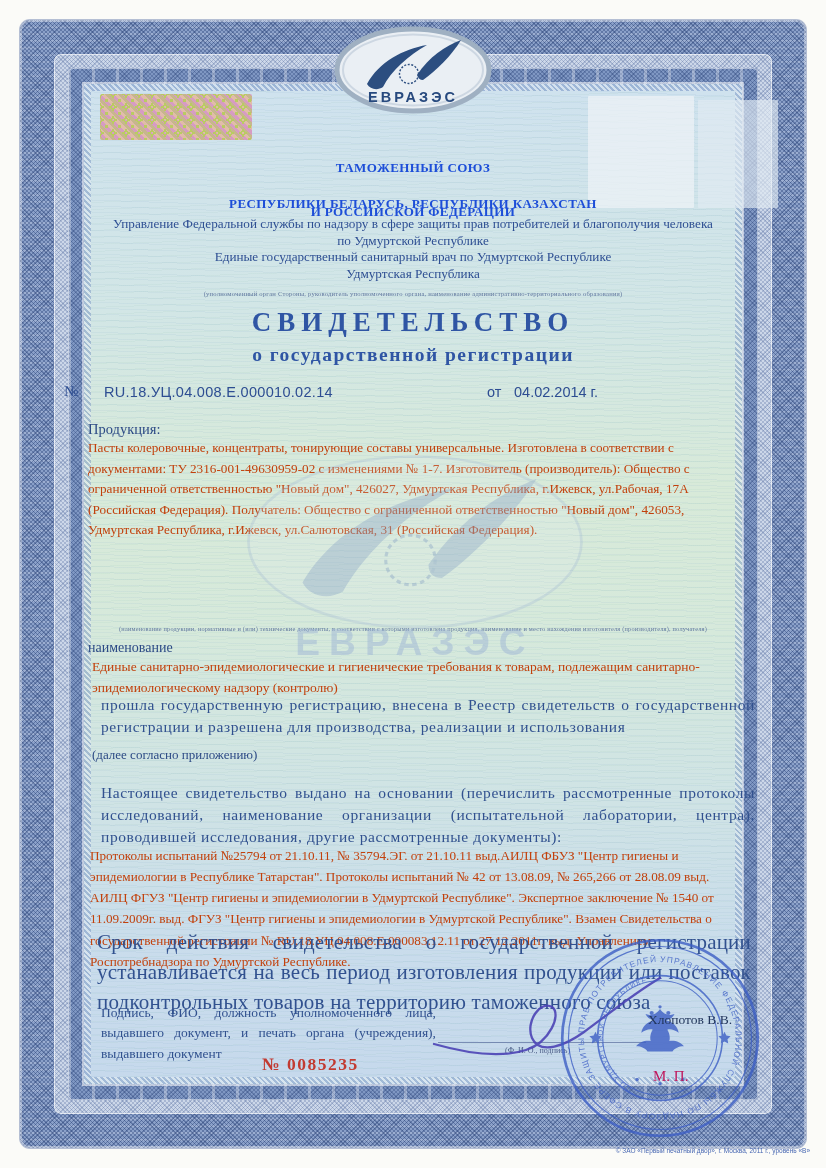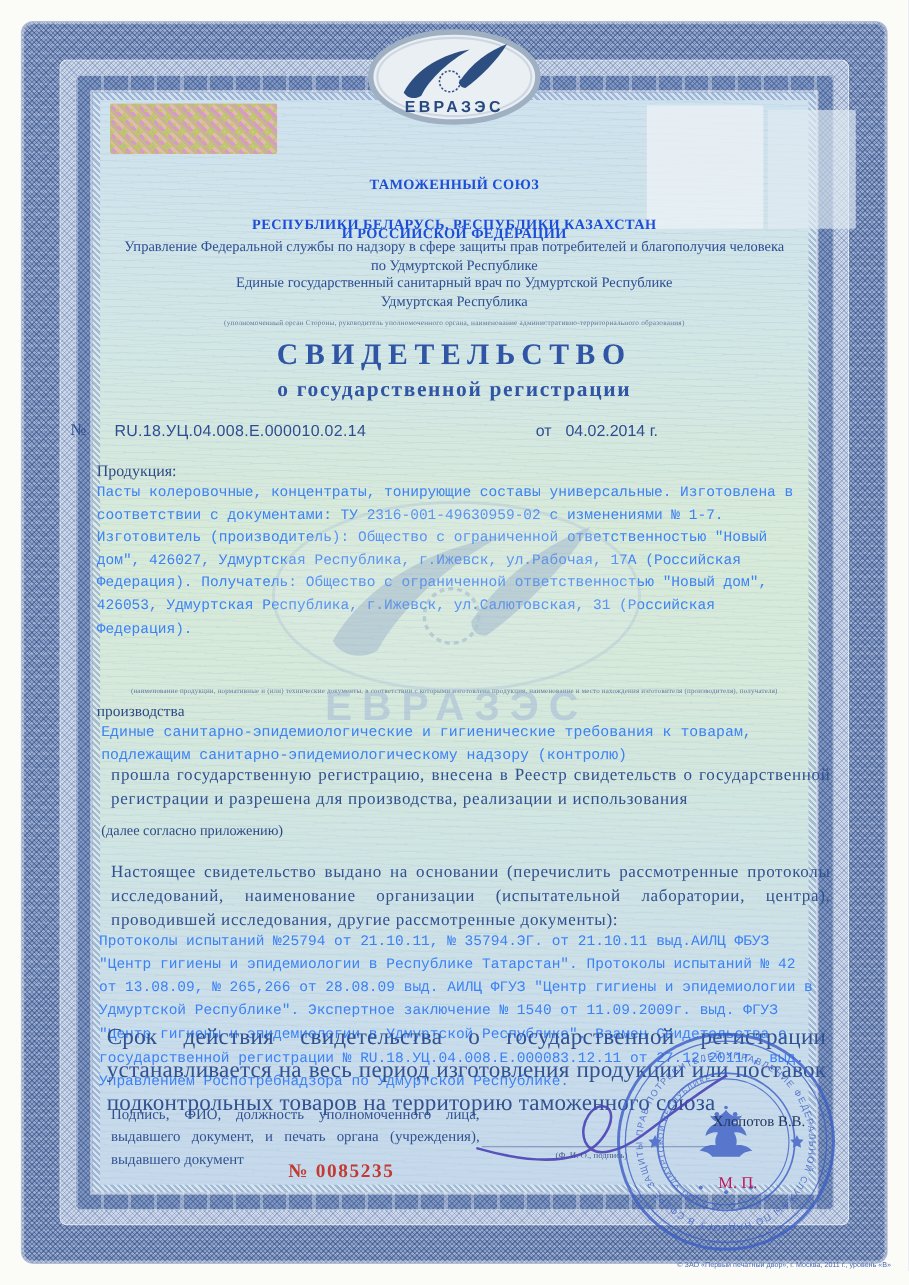--- a/index.html
+++ b/index.html
@@ -37,21 +37,21 @@
   .abs{position:absolute;}
   .c{left:84px;right:84px;text-align:center;}
   .h-union{font-weight:bold;font-size:13px;color:#1d4ed8;letter-spacing:.4px;margin-top:12px;}
   .h-auth{font-size:13.2px;color:#2e4f93;}
   .tiny{font-size:6.6px;color:#61779f;letter-spacing:.2px;}
   .title{font-weight:bold;font-size:27px;color:#2f55a4;letter-spacing:6px;}
   .subtitle{font-weight:bold;font-size:19.5px;color:#2f55a4;letter-spacing:1.5px;}
   .sans{font-family:"Liberation Sans", sans-serif;}
   .numrow{font-size:14.5px;color:#2d4d92;}
   .label{font-size:14.5px;color:#2c4a85;}
-  .body13{font-size:13.2px;line-height:1.56;color:#3b82f6;font-family:Liberation Mono, monospace;}
+  .body13{font-size:13.2px;line-height:1.56;color:#c2410c;}
   .just{text-align:justify;margin-left:13px;}
   .p15{font-size:15.5px;line-height:1.42;letter-spacing:.6px;color:#31518f;}
   .hologram{left:100px;top:94px;width:152px;height:46px;border-radius:2px;opacity:.88;
     background-color:#d893be;
     background-image:
       repeating-radial-gradient(circle at 50% 50%, #b7c94f 0 1.5px, transparent 1.5px 6.5px),
       repeating-linear-gradient(45deg, rgba(183,201,79,.55) 0 3px, rgba(216,147,190,.55) 3px 6px, rgba(240,220,130,.5) 6px 9px);
     background-size:13px 13px, auto;}
   .patch{border-radius:1px;}
   .patch1{left:588px;top:96px;width:106px;height:112px;background:rgba(238,243,246,.72);}
@@ -107,21 +107,21 @@
 
     <span class="abs numrow" style="left:64px;top:383px;font-size:15px">№</span>
     <span class="abs numrow sans" style="left:104px;top:384px;letter-spacing:.3px">RU.18.УЦ.04.008.Е.000010.02.14</span>
     <span class="abs numrow sans" style="left:487px;top:384px">от</span>
     <span class="abs numrow sans" style="left:514px;top:384px">04.02.2014 г.</span>
 
     <div class="abs label" style="left:88px;top:421px">Продукция:</div>
     <div class="abs body13" style="left:88px;top:438px;width:654px">Пасты колеровочные, концентраты, тонирующие составы универсальные. Изготовлена в соответствии с документами: ТУ 2316-001-49630959-02 с изменениями № 1-7. Изготовитель (производитель): Общество с ограниченной ответственностью "Новый дом", 426027, Удмуртская Республика, г.Ижевск, ул.Рабочая, 17А (Российская Федерация).  Получатель: Общество с ограниченной ответственностью "Новый дом", 426053, Удмуртская Республика, г.Ижевск, ул.Салютовская, 31 (Российская Федерация).</div>
     <div class="abs c tiny" style="top:625px;font-size:6.3px">(наименование продукции, нормативные и (или) технические документы, в соответствии с которыми изготовлена продукция, наименование и место нахождения изготовителя (производителя), получателя)</div>
 
-    <div class="abs label" style="left:88px;top:640px;font-size:14px">производства</div>
+    <div class="abs label" style="left:88px;top:640px;font-size:14px">наименование</div>
     <div class="abs body13" style="left:92px;top:656px;width:648px;font-size:13.5px">Единые санитарно-эпидемиологические и гигиенические требования к товарам, подлежащим санитарно-эпидемиологическому надзору (контролю)</div>
 
     <div class="abs p15 just" style="left:88px;top:694px;width:654px">прошла государственную регистрацию, внесена в Реестр свидетельств о государственной регистрации и разрешена для производства, реализации и использования</div>
     <div class="abs" style="left:92px;top:747px;font-size:13px;color:#2c4a85">(далее согласно приложению)</div>
 
     <div class="abs p15 just" style="left:88px;top:782px;width:654px">Настоящее свидетельство выдано на основании (перечислить рассмотренные протоколы исследований, наименование организации (испытательной лаборатории, центра), проводившей исследования, другие рассмотренные документы):</div>
     <div class="abs body13" style="left:90px;top:845px;width:656px;line-height:1.6">Протоколы испытаний №25794 от 21.10.11, № 35794.ЭГ. от 21.10.11 выд.АИЛЦ ФБУЗ "Центр гигиены и эпидемиологии в Республике Татарстан". Протоколы испытаний № 42 от 13.08.09, № 265,266 от 28.08.09 выд. АИЛЦ ФГУЗ "Центр гигиены и эпидемиологии в Удмуртской Республике". Экспертное заключение № 1540 от 11.09.2009г. выд. ФГУЗ "Центр гигиены и эпидемиологии в Удмуртской Республике". Взамен Свидетельства о государственной регистрации № RU.18.УЦ.04.008.Е.000083.12.11 от 27.12.2011г, выд. Управлением Роспотребнадзора по Удмуртской Республике.</div>
 
     <div class="abs p15 just" style="left:84px;top:928px;width:654px;font-size:21px;letter-spacing:.2px">Срок действия свидетельства о государственной регистрации устанавливается на весь период изготовления продукции или поставок подконтрольных товаров на территорию таможенного союза</div>
 

